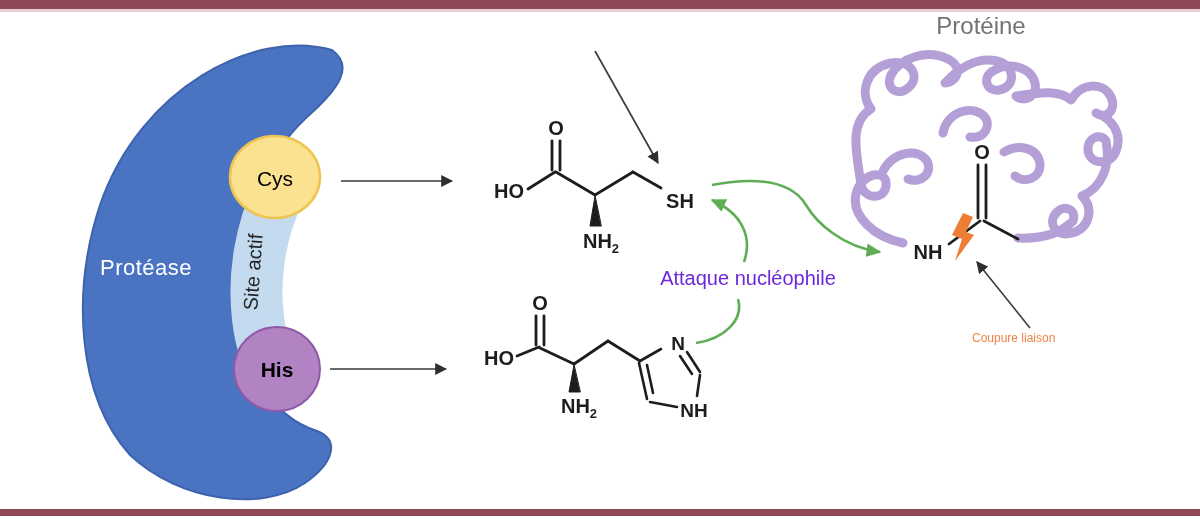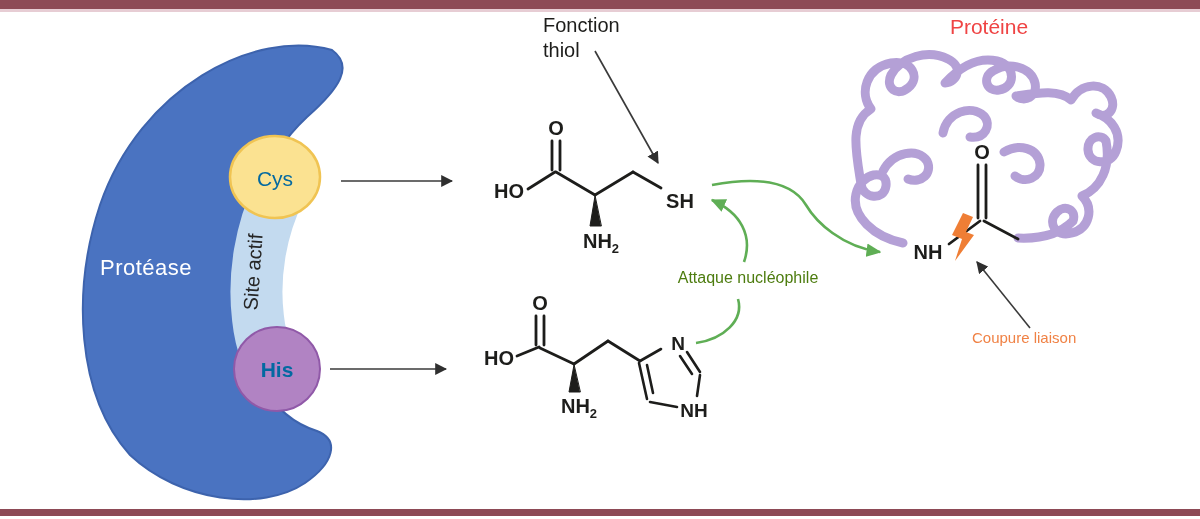--- a/index.html
+++ b/index.html
@@ -8,27 +8,27 @@
     overflow:hidden;font-family:"Liberation Sans", sans-serif;
   }
   .bar{position:absolute;left:0;width:1200px;background:#8d4a56;}
   .bar-top{top:0;height:9px;}
   .bar-top-accent{position:absolute;left:0;top:9px;width:1200px;height:3px;background:#e7cdd4;}
   .bar-bottom{top:509px;height:7px;}
   svg.layer{position:absolute;left:0;top:0;}
   .lbl{position:absolute;transform:translate(-50%,-50%);white-space:nowrap;line-height:1;}
   .protease-lbl{font-size:22px;color:#ffffff;letter-spacing:0.5px;}
   .site-lbl{font-size:20px;color:#262626;transform:translate(-50%,-50%) rotate(-86deg);}
-  .res-lbl{font-size:21px;color:#0369a1;}
+  .res-lbl{font-size:21px;color:#000000;}
   .chem{font-size:20px;font-weight:bold;color:#1d1d1b;font-family:"Liberation Sans",sans-serif;}
   .chem sub{font-size:13px;font-weight:bold;}
   .ann{position:absolute;font-size:20px;color:#1d1d1b;line-height:25px;}
-  .attack-lbl{font-size:16px;color:#4d7c0f;}
-  .protein-lbl{font-size:21px;color:#ef4444;margin-left:8px;}
-  .cleavage-lbl{position:absolute;font-size:15px;color:#f08245;line-height:28px;}
+  .attack-lbl{font-size:20px;color:#6d28d9;}
+  .protein-lbl{font-size:24px;color:#737373;}
+  .cleavage-lbl{position:absolute;font-size:12px;color:#f08245;line-height:28px;}
 </style>
 </head>
 <body>
 
 <div class="stage">
 
   <div class="bar bar-top"></div>
   <div class="bar-top-accent"></div>
   <div class="bar bar-bottom"></div>
 
@@ -138,24 +138,20 @@
       <path d="M 712 185 C 760 176, 792 182, 806 205 C 816 222, 842 247, 880 252" marker-end="url(#mGreen)" stroke="#5fae55"></path>
       <path d="M 738 299 C 744 320, 724 339, 696 343" stroke="#5fae55"></path>
     </g>
   </svg>
 
   <span class="lbl protease-lbl" style="left:146px;top:268px;">Protéase</span>
   <span class="lbl site-lbl" style="left:253px;top:272px;">Site actif</span>
   <span class="lbl res-lbl" style="left:275px;top:178px;">Cys</span>
   <span class="lbl res-lbl" style="left:277px;top:369px;font-weight:bold;">His</span>
 
-  <div class="ann" style="left:543px;top:13px;">
-    <div>Fonction</div>
-    <div>thiol</div>
-  </div>
 
   <span class="lbl chem" style="left:509px;top:191px;">HO</span>
   <span class="lbl chem" style="left:556px;top:128px;">O</span>
   <span class="lbl chem" style="left:680px;top:201px;">SH</span>
   <span class="lbl chem" style="left:601px;top:243px;"><span>NH</span><sub>2</sub></span>
 
   <span class="lbl chem" style="left:499px;top:358px;">HO</span>
   <span class="lbl chem" style="left:540px;top:303px;">O</span>
   <span class="lbl chem" style="left:579px;top:408px;"><span>NH</span><sub>2</sub></span>
   <span class="lbl chem" style="left:678px;top:343px;font-size:19px;">N</span>

